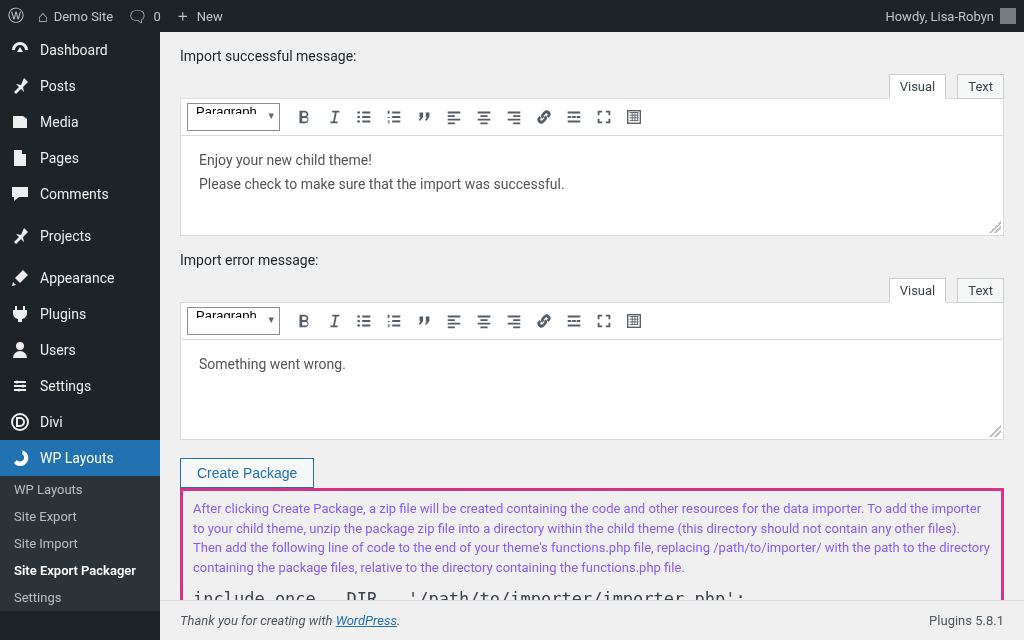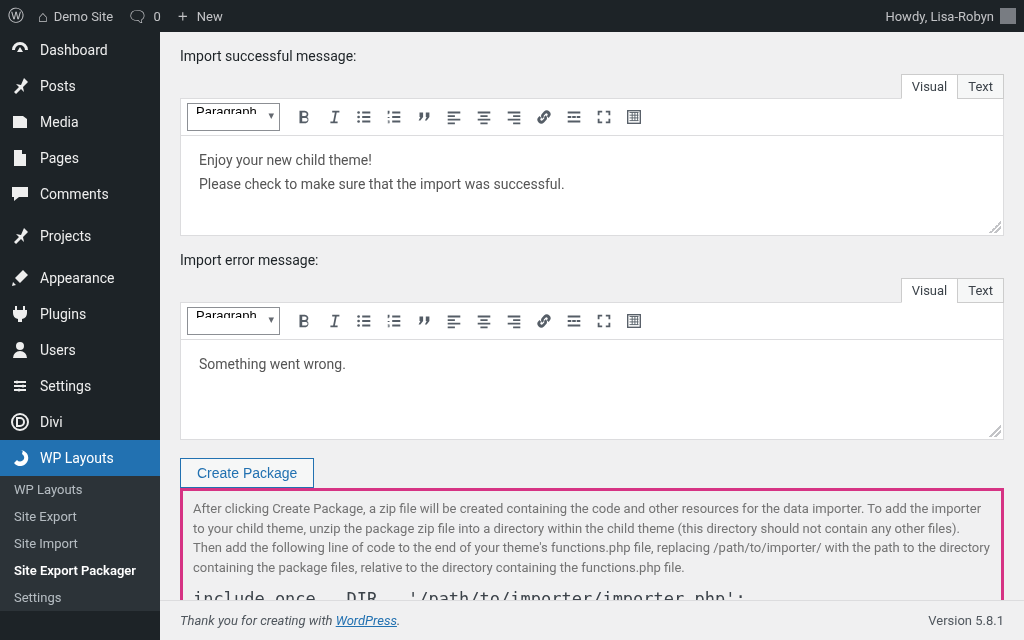--- a/index.html
+++ b/index.html
@@ -17,40 +17,40 @@
 .menu-item.current { background: #2271b1; color: #fff; position: relative; }
 .menu-item.current::after { content: ""; position: absolute; right: -8px; top: 50%; transform: translateY(-50%); border: 8px solid transparent; border-right-color: #f0f0f1; }
 .menu-icon { width: 20px; height: 20px; display: flex; align-items: center; justify-content: center; font-size: 16px; fill: currentColor; }
 .submenu { background: #2c3338; }
 .submenu-item { padding: 6px 12px 6px 14px; font-size: 13px; color: rgba(240,246,252,.7); cursor: pointer; }
 .submenu-item.current { color: #fff; font-weight: 600; }
 
 .content { flex: 1; overflow-y: auto; padding: 0 20px 80px; position: relative; }
 .field-label { font-size: 14px; color: #1d2327; margin: 16px 0 10px; }
 
-.editor-tabs { float: right; display: flex; margin-bottom: -1px; position: relative; z-index: 2; }
+.editor-tabs { float: right; display: flex; margin-bottom: -1px; position: relative; z-index: 2; gap: 12px; }
 .editor-tab { border: 1px solid #ccc; background: #f6f7f7; padding: 4px 10px; font-size: 13px; cursor: pointer; }
 .editor-tab + .editor-tab { margin-left: -1px; }
 .editor-tab.active { background: #fff; border-bottom-color: #fff; }
 
 .toolbar { clear: both; border: 1px solid #dcdcde; background: #fff; padding: 4px 6px; display: flex; align-items: center; gap: 2px; }
 .format-select { font-size: 13px; border: 1px solid #8c8f94; height: 28px; padding: 0 22px 16px 8px; background: #fff; appearance: none; position: relative; }
 .format-wrap { position: relative; display: inline-block; }
 .format-wrap::after { content: "▾"; position: absolute; right: 6px; top: 6px; font-size: 11px; color: #646970; pointer-events: none; }
 .tb-btn { width: 28px; height: 28px; display: flex; align-items: center; justify-content: center; cursor: pointer; color: #555d66; border-radius: 2px; }
 .tb-btn svg { width: 18px; height: 18px; fill: currentColor; }
 .tb-sep { width: 6px; }
 
 .editor-body { border: 1px solid #dcdcde; border-top: none; background: #fff; padding: 14px 18px; font-size: 14px; color: #555; line-height: 1.55; min-height: 100px; position: relative; resize: vertical; }
 .editor-body p { margin: 0 0 2px; }
 .resize-grip { position: absolute; right: 2px; bottom: 2px; width: 12px; height: 12px; background: linear-gradient(135deg, transparent 50%, #c3c4c7 50%, #c3c4c7 60%, transparent 60%, transparent 70%, #c3c4c7 70%, #c3c4c7 80%, transparent 80%); }
 
 .create-btn { display: inline-block; border: 1px solid #2271b1; color: #2271b1; background: #f6f7f7; padding: 6px 16px; font-size: 14px; cursor: pointer; margin-top: 18px; margin-bottom: 2px; }
 .highlight-box { border: 3px solid #d63384; padding: 8px 10px 10px; margin-top: -2px; }
-.help-text { font-size: 13px; color: #737373; line-height: 1.5; }
+.help-text { font-size: 13px; color: #8b5cf6; line-height: 1.5; }
 .codeline { font-family: Consolas, Monaco, monospace; font-size: 17px; display: inline-block; margin-top: 12px; }
 
 .footer { position: absolute; bottom: 0; left: 160px; right: 0; height: 40px; background: #f0f0f1; border-top: 1px solid #dcdcde; display: flex; align-items: center; justify-content: space-between; padding: 16px 20px; font-size: 13px; color: #50575e; font-style: italic; }
 .footer a { color: #2271b1; text-decoration: underline; }
 .footer .ver { font-style: normal; }
 </style>
 </head>
 <body>
 
 <div class="adminbar">
@@ -324,21 +324,21 @@
     <div class="highlight-box">
       <span class="help-text">After clicking Create Package, a zip file will be created containing the code and other resources for the data importer. To add the importer to your child theme, unzip the package zip file into a directory within the child theme (this directory should not contain any other files). Then add the following line of code to the end of your theme's functions.php file, replacing /path/to/importer/ with the path to the directory containing the package files, relative to the directory containing the functions.php file.</span><br>
       <span class="codeline">include_once __DIR__.'/path/to/importer/importer.php';</span>
     </div>
 
   </div>
 </div>
 
 <div class="footer">
   <span><span>Thank you for creating with </span><a href="#">WordPress</a><span>.</span></span>
-  <span class="ver">Version 5.8.1</span>
+  <span class="ver">Plugins 5.8.1</span>
 </div>
 
 <svg width="0" height="0" style="position:absolute">
   <defs>
     <g id="i-dashboard">
         <path d="M10 2a8 8 0 018 8h-3a5 5 0 10-10 0H2a8 8 0 018-8zm0 5l3 5H7z"></path>
       </g>
     <g id="i-pin">
         <path d="M14 2l4 4-5 5 1 5-3-3-5 5-2-2 5-5-3-3 5 1z"></path>
       </g>

